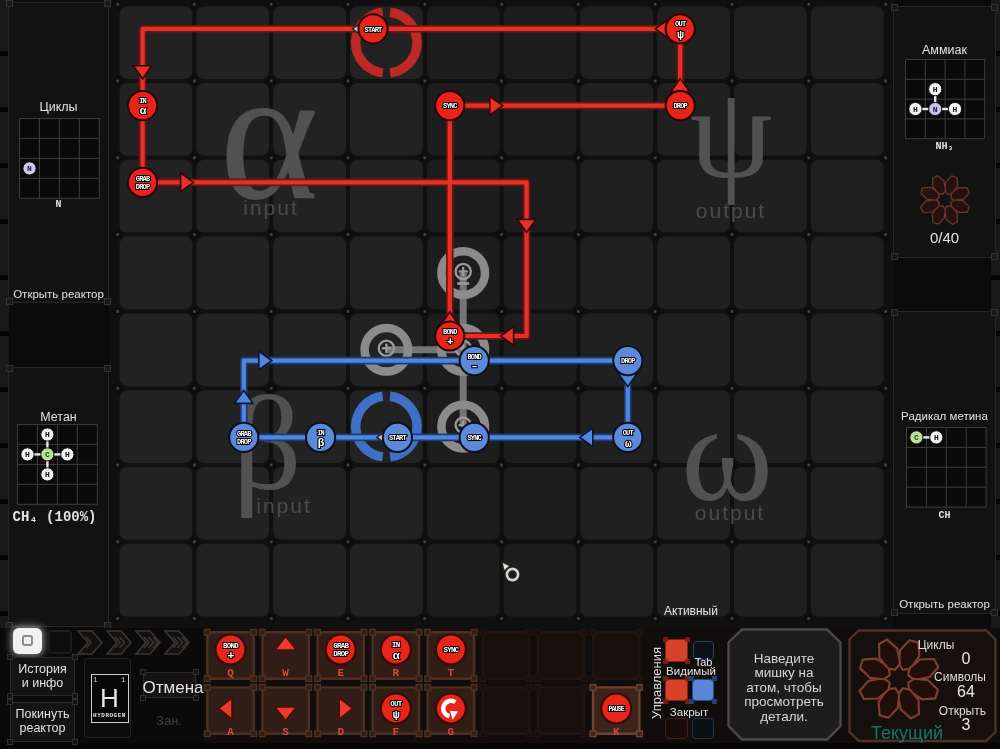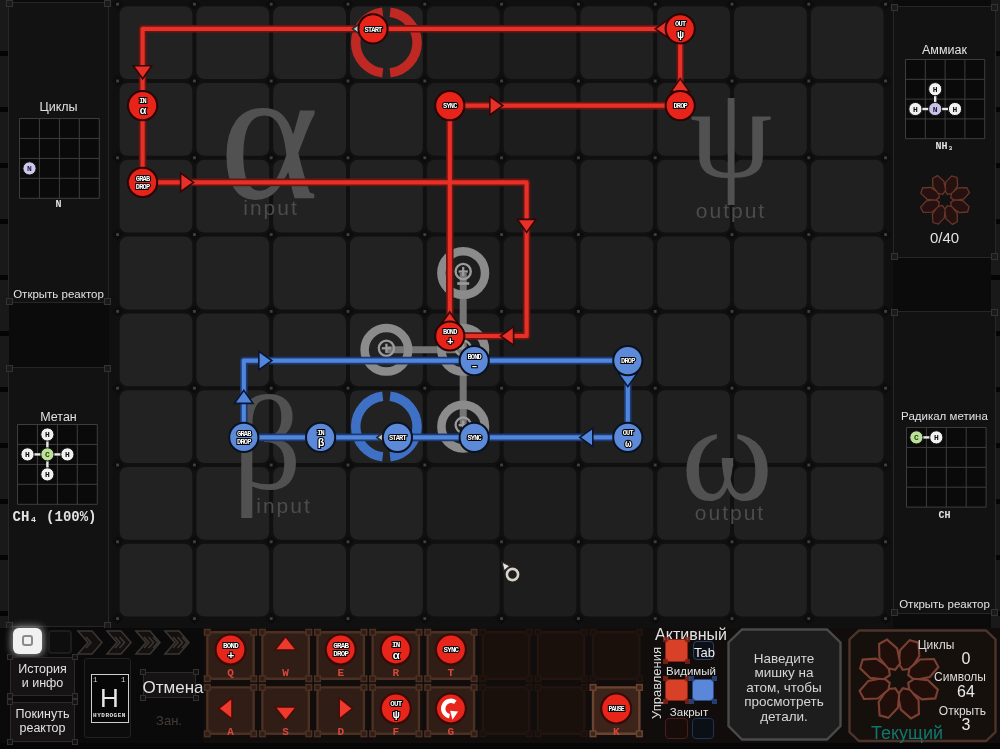--- a/index.html
+++ b/index.html
@@ -839,30 +839,30 @@
         <circle cx="616.2" cy="708.5" r="15.0" fill="#e8251a" stroke="#3a0a06" stroke-width="2.2"></circle>
         <text x="616.2" y="711.0" text-anchor="middle" style="font-family:'Liberation Mono',monospace;font-weight:bold;fill:#ffffff;paint-order:stroke;stroke:#000000;font-size:6.5px;stroke-width:2.2px;letter-spacing:-0.8px">PAUSE</text>
         <text x="616.2" y="734.5" text-anchor="middle" style="font-family:'Liberation Mono',monospace;font-weight:bold;font-size:11px;fill:#d8473c">K</text>
       </g>
     </svg>
 
 <div class="abs" style="left:618px;top:645px;width:76px;height:76px">
       <div style="position:absolute;left:0;top:0;width:76px;height:76px;display:flex;align-items:center;justify-content:center;transform:rotate(-90deg);color:#dadada;font-size:13px;white-space:nowrap">Управления</div>
     </div>
 
-<div class="lbl" style="left:655px;top:626px;width:72px;font-size:16px">Активный</div>
+<div class="lbl" style="left:655px;top:604px;width:72px;font-size:12px">Активный</div>
 
 <div class="abs" style="left:665px;top:639px;width:22.5px;height:22.5px;background:#d84028;border:1.5px solid #8a2317;border-radius:4px"></div>
     <div class="abs" style="left:662.5px;top:636.5px;width:5px;height:5px;background:#8a2317;opacity:0.8"></div>
     <div class="abs" style="left:685.0px;top:636.5px;width:5px;height:5px;background:#8a2317;opacity:0.8"></div>
     <div class="abs" style="left:662.5px;top:659.0px;width:5px;height:5px;background:#8a2317;opacity:0.8"></div>
     <div class="abs" style="left:685.0px;top:659.0px;width:5px;height:5px;background:#8a2317;opacity:0.8"></div>
 
 <div class="abs" style="left:693px;top:640.5px;width:21px;height:19px;background:#0c1018;border:1.5px solid #31405f;border-radius:4px">
-      <div style="width:100%;text-align:center;color:#eee;font-size:13px;margin-top:3px">Tab</div>
+      <div style="width:100%;text-align:center;color:#eee;font-size:11px;margin-top:14px">Tab</div>
     </div>
 
 <div class="lbl" style="left:655px;top:665px;width:72px;font-size:11.5px">Видимый</div>
 
 <div class="abs" style="left:665px;top:678.8px;width:22.5px;height:22.5px;background:#d84028;border:1.5px solid #8a2317;border-radius:4px"></div>
     <div class="abs" style="left:662.5px;top:676.3px;width:5px;height:5px;background:#8a2317;opacity:0.8"></div>
     <div class="abs" style="left:685.0px;top:676.3px;width:5px;height:5px;background:#8a2317;opacity:0.8"></div>
     <div class="abs" style="left:662.5px;top:698.8px;width:5px;height:5px;background:#8a2317;opacity:0.8"></div>
     <div class="abs" style="left:685.0px;top:698.8px;width:5px;height:5px;background:#8a2317;opacity:0.8"></div>
 

